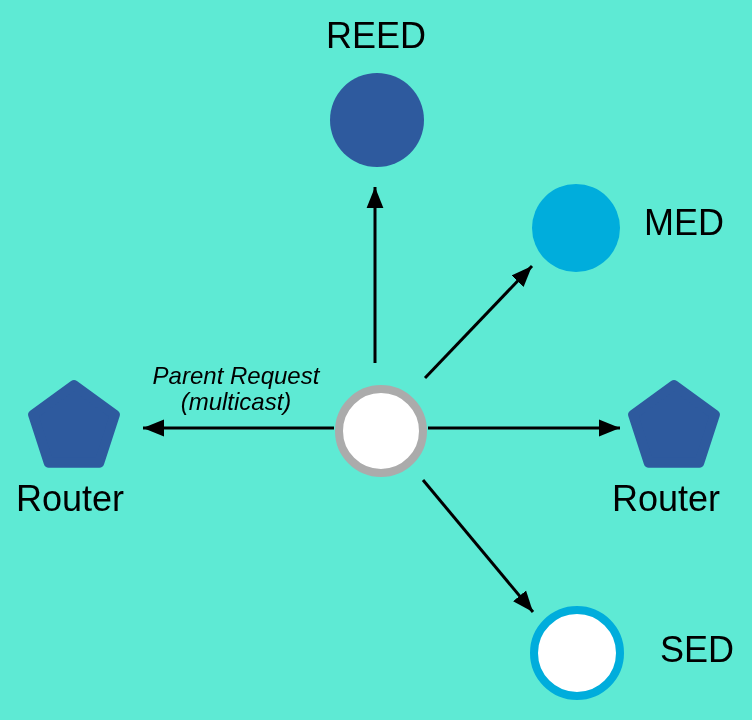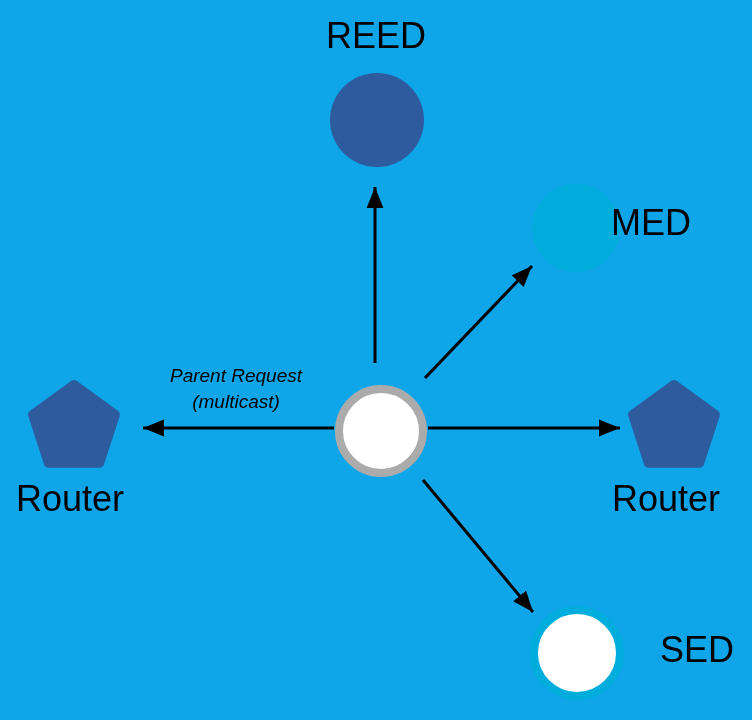--- a/index.html
+++ b/index.html
@@ -4,48 +4,48 @@
 <style>
   html, body {
     margin: 0;
     padding: 0;
     background: #ffffff;
   }
   .canvas {
     position: relative;
     width: 752px;
     height: 720px;
-    background: #0ea5e9;
+    background: #5eead4;
     overflow: hidden;
     font-family: "Liberation Sans", "DejaVu Sans", sans-serif;
   }
   .canvas svg {
     position: absolute;
     left: 0;
     top: 0;
   }
   .node-label {
     position: absolute;
     font-size: 36px;
     line-height: 1;
     color: #000000;
     white-space: nowrap;
   }
   .label-reed   { left: 276px; top: 18px;  width: 200px; text-align: center; }
-  .label-med    { left: 611px; top: 205px; }
+  .label-med    { left: 644px; top: 205px; }
   .label-router-left  { left: 16px;  top: 481px; }
   .label-router-right { left: 612px; top: 481px; }
   .label-sed    { left: 660px; top: 632px; }
   .annotation {
     position: absolute;
     left: 140px;
     top: 363px;
     width: 192px;
     text-align: center;
-    font-size: 19px;
+    font-size: 24px;
     font-style: italic;
     line-height: 26px;
     color: #000000;
     white-space: nowrap;
   }
 </style>
 </head>
 <body>
 
 <div class="canvas">

